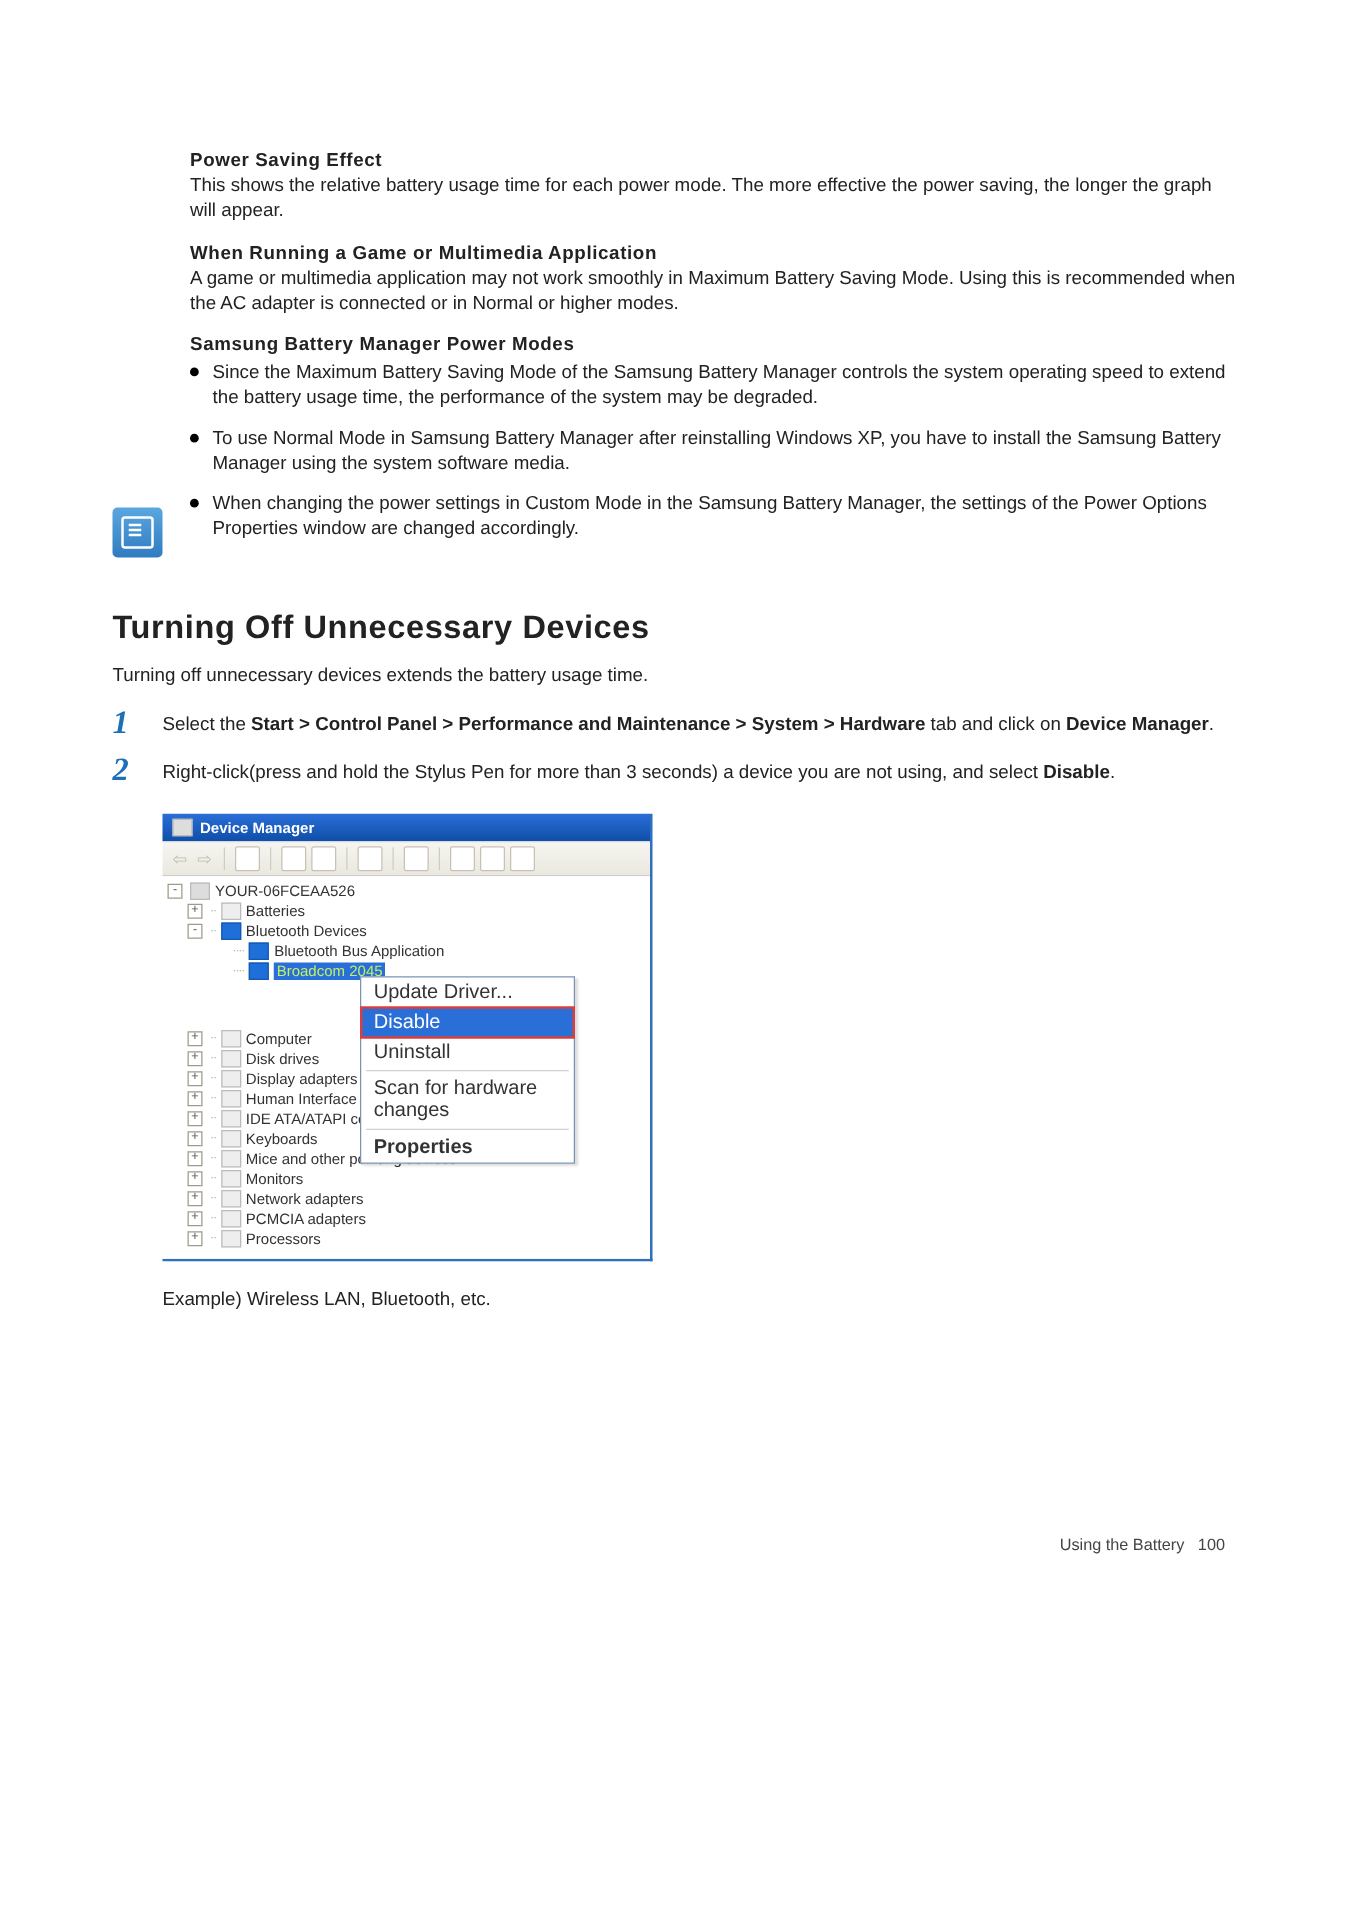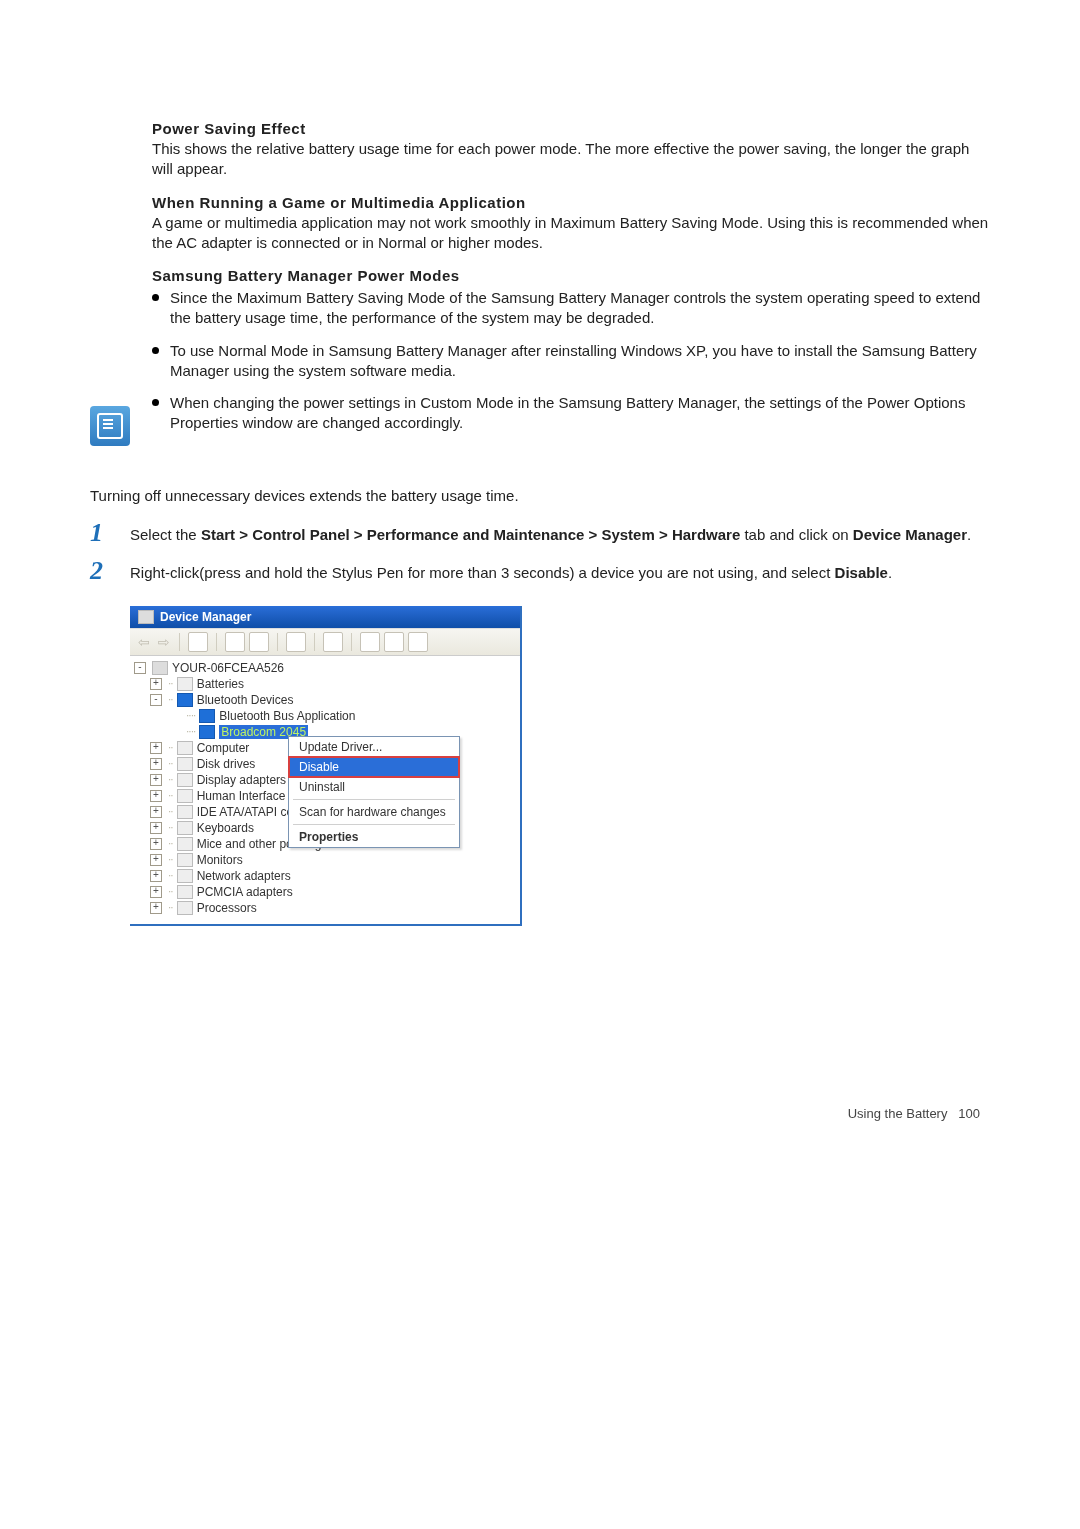--- a/index.html
+++ b/index.html
@@ -180,21 +180,21 @@
   .tree-sel {
     background:#2a6ed8; color:#bef264; padding:0 2px;
   }
   .ctx-menu {
     position: relative;
     margin-left: 156px;
     margin-top: -4px;
     width: 170px;
     border:1px solid #7a94b3;
     background:#fff;
-    font-size:12px;
+    font-size:16px;
     box-shadow: 2px 2px 2px rgba(0,0,0,0.15);
   }
   .ctx-item { padding:3px 10px; }
   .ctx-sep { height:1px; background:#d0d0d0; margin:2px 4px; }
   .ctx-highlight {
     background:#2a6ed8; color:#fff;
     outline: 2px solid #d84040;
     outline-offset: -1px;
   }
 
@@ -227,20 +227,21 @@
 
       <div class="sub-heading">Samsung Battery Manager Power Modes</div>
       <ul class="bullet-list">
         <li>Since the Maximum Battery Saving Mode of the Samsung Battery Manager controls the system operating speed to extend the battery usage time, the performance of the system may be degraded.</li>
         <li>To use Normal Mode in Samsung Battery Manager after reinstalling Windows XP, you have to install the Samsung Battery Manager using the system software media.</li>
         <li>When changing the power settings in Custom Mode in the Samsung Battery Manager, the settings of the Power Options Properties window are changed accordingly.</li>
       </ul>
     </div>
   </div>
 
+  <h2 class="section-title">Turning Off Unnecessary Devices</h2>
   <div class="para">Turning off unnecessary devices extends the battery usage time.</div>
 
   <div class="step">
     <div class="step-num">1</div>
     <div class="step-body">
       <span>Select the </span><span class="bold-run">Start &gt; Control Panel &gt; Performance and Maintenance &gt; System &gt; Hardware</span><span> tab and click on </span><span class="bold-run">Device Manager</span><span>.</span>
     </div>
   </div>
 
   <div class="step">
@@ -377,18 +378,19 @@
         </div>
       <div class="tree-row tree-indent1">
           <span class="tree-toggle">+</span>
           <span class="tree-dots">··</span>
           <span class="tree-icon"></span>
           <span>Processors</span>
         </div>
     </div>
   </div>
 
+  <div class="example-line">Example) Wireless LAN, Bluetooth, etc.</div>
 
   <div class="footer">
     <span>Using the Battery</span>&nbsp;&nbsp;&nbsp;<span>100</span>
   </div>
 
 </div>
 
 </body></html>

